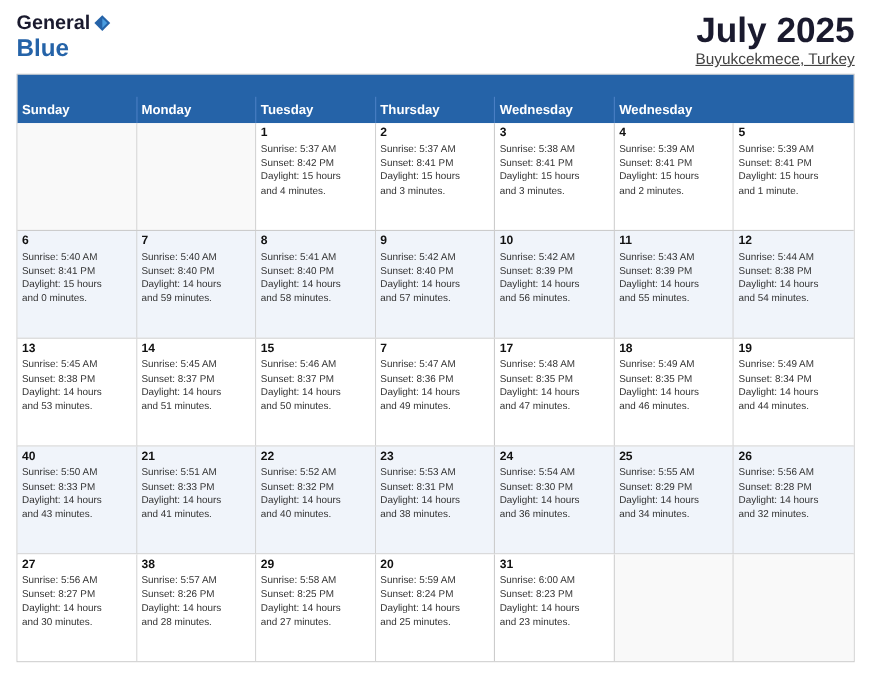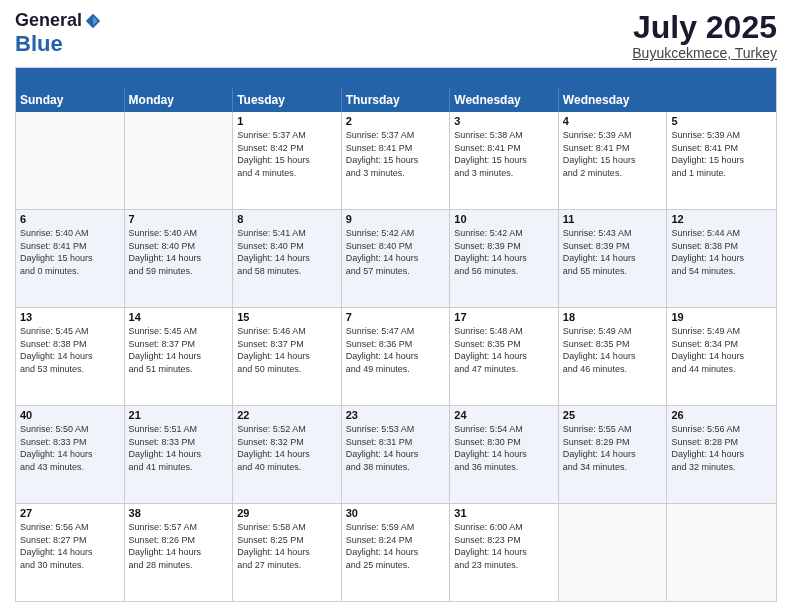--- a/index.html
+++ b/index.html
@@ -273,21 +273,21 @@
           </div>
           <div class="cal-cell">
             <span class="day-num">38</span>
             <div class="cell-info">Sunrise: 5:57 AM<br>Sunset: 8:26 PM<br>Daylight: 14 hours<br>and 28 minutes.</div>
           </div>
           <div class="cal-cell">
             <span class="day-num">29</span>
             <div class="cell-info">Sunrise: 5:58 AM<br>Sunset: 8:25 PM<br>Daylight: 14 hours<br>and 27 minutes.</div>
           </div>
           <div class="cal-cell">
-            <span class="day-num">30</span>
+            <span class="day-num">20</span>
             <div class="cell-info">Sunrise: 5:59 AM<br>Sunset: 8:24 PM<br>Daylight: 14 hours<br>and 25 minutes.</div>
           </div>
           <div class="cal-cell">
             <span class="day-num">31</span>
             <div class="cell-info">Sunrise: 6:00 AM<br>Sunset: 8:23 PM<br>Daylight: 14 hours<br>and 23 minutes.</div>
           </div>
           <div class="cal-cell empty"></div>
           <div class="cal-cell empty"></div>
         </div>
       </div>

